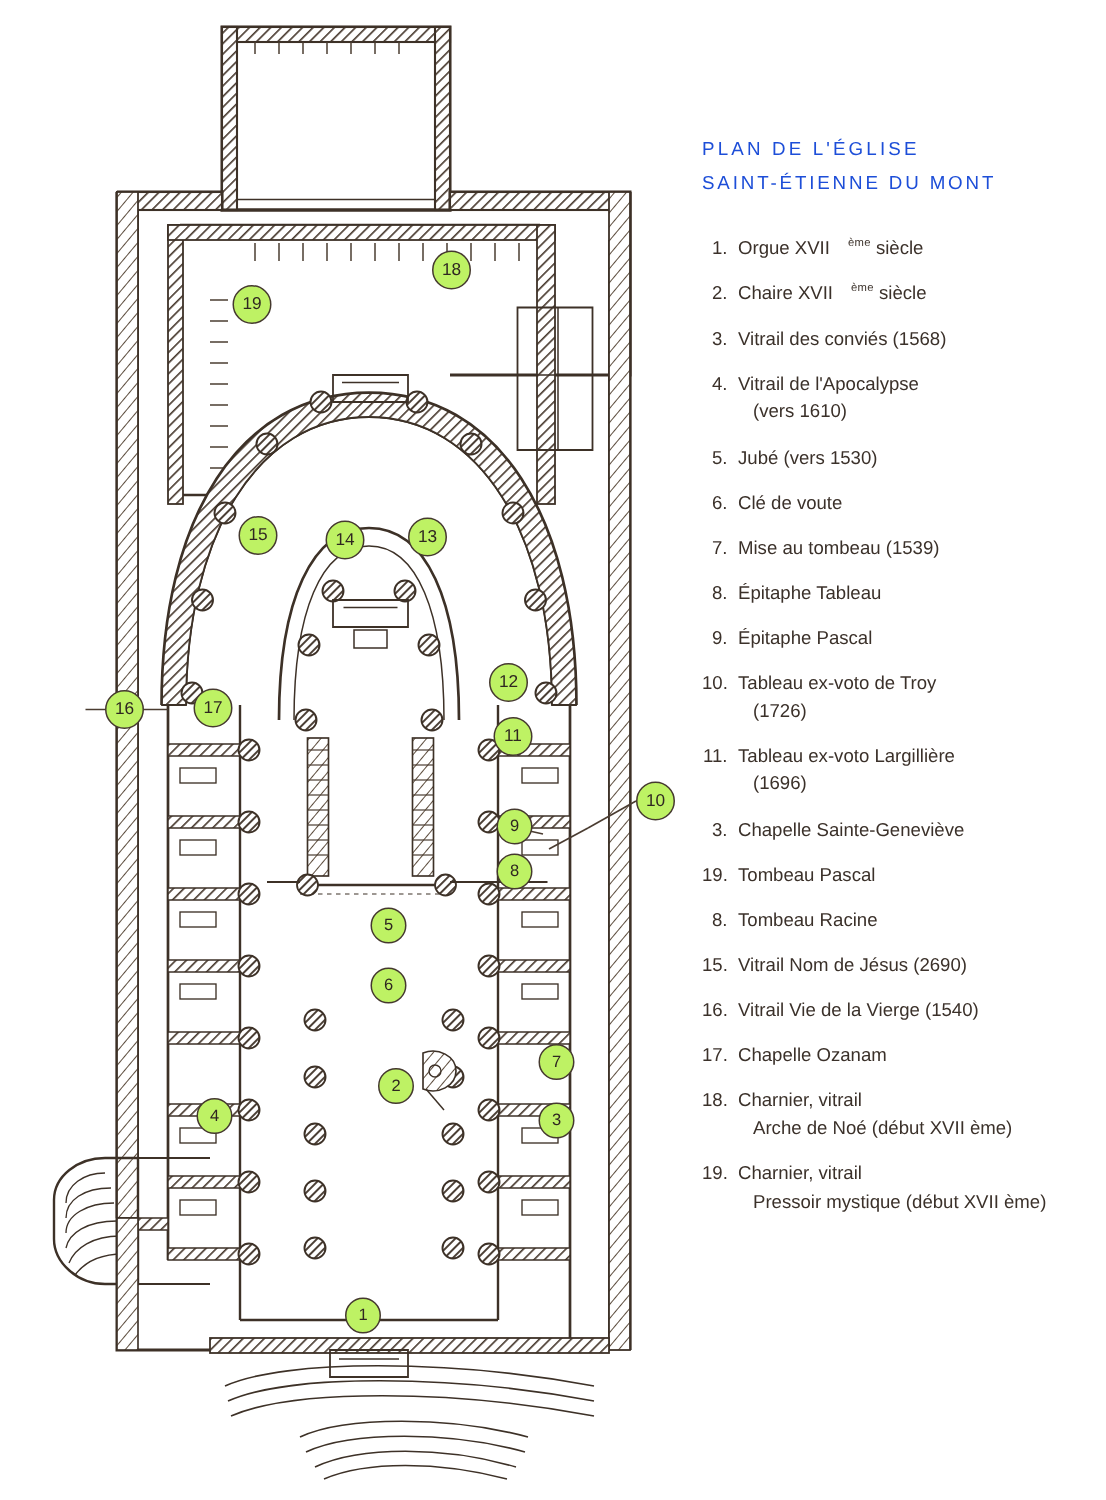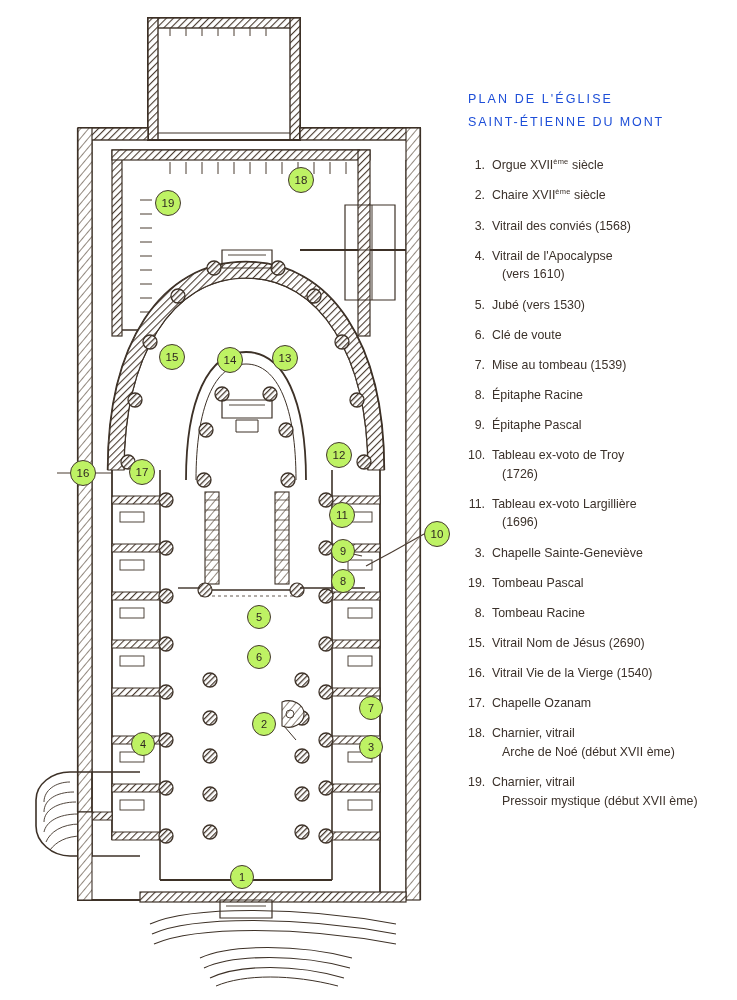--- a/index.html
+++ b/index.html
@@ -56,20 +56,21 @@
     flex: 1 1 auto;
   }
   .legend-text .sub {
     display: block;
     padding-left: 10px;
   }
   .legend-text sup {
     font-size: 7.5px;
     vertical-align: super;
     letter-spacing: .2px;
+    margin-left: 12px;
   }
   
   .callout {
     position: absolute;
     width: 26px;
     height: 26px;
     border: 1.3px solid #45392f;
     border-radius: 50%;
     background: #bef264;
     color: #2f2721;
@@ -383,21 +384,21 @@
 
   <div id="callout-layer">
       <div class="callout" style="left: 155px; top: 190px;">19</div>
       <div class="callout" style="left: 288px; top: 167px;">18</div>
       <div class="callout" style="left: 159px; top: 344px;">15</div>
       <div class="callout" style="left: 217px; top: 347px;">14</div>
       <div class="callout" style="left: 272px; top: 345px;">13</div>
       <div class="callout" style="left: 326px; top: 442px;">12</div>
       <div class="callout" style="left: 129px; top: 459px;">17</div>
       <div class="callout" style="left: 31px; top: 460px; margin-left: 39px;">16</div>
-      <div class="callout" style="left: 329px; top: 502px;">11</div>
+      <div class="callout" style="left: 329px; top: 478px;">11</div>
       <div class="callout" style="left: 424px; top: 521px;">10</div>
       <div class="callout small" style="left: 331px; top: 539px;">9</div>
       <div class="callout small" style="left: 331px; top: 569px;">8</div>
       <div class="callout small" style="left: 247px; top: 605px;">5</div>
       <div class="callout small" style="left: 247px; top: 645px;">6</div>
       <div class="callout small" style="left: 359px; top: 696px;">7</div>
       <div class="callout small" style="left: 252px; top: 712px;">2</div>
       <div class="callout small" style="left: 359px; top: 735px;">3</div>
       <div class="callout small" style="left: 131px; top: 732px;">4</div>
       <div class="callout small" style="left: 230px; top: 865px;">1</div>
@@ -432,21 +433,21 @@
         <div class="legend-item">
           <span class="legend-num">6.</span>
           <span class="legend-text">Clé de voute</span>
         </div>
         <div class="legend-item">
           <span class="legend-num">7.</span>
           <span class="legend-text">Mise au tombeau (1539)</span>
         </div>
         <div class="legend-item">
           <span class="legend-num">8.</span>
-          <span class="legend-text">Épitaphe Racine</span>
+          <span class="legend-text">Épitaphe Tableau</span>
         </div>
         <div class="legend-item">
           <span class="legend-num">9.</span>
           <span class="legend-text">Épitaphe Pascal</span>
         </div>
         <div class="legend-item">
           <span class="legend-num">10.</span>
           <span class="legend-text">Tableau ex-voto de Troy<span class="sub">(1726)</span></span>
         </div>
         <div class="legend-item">

